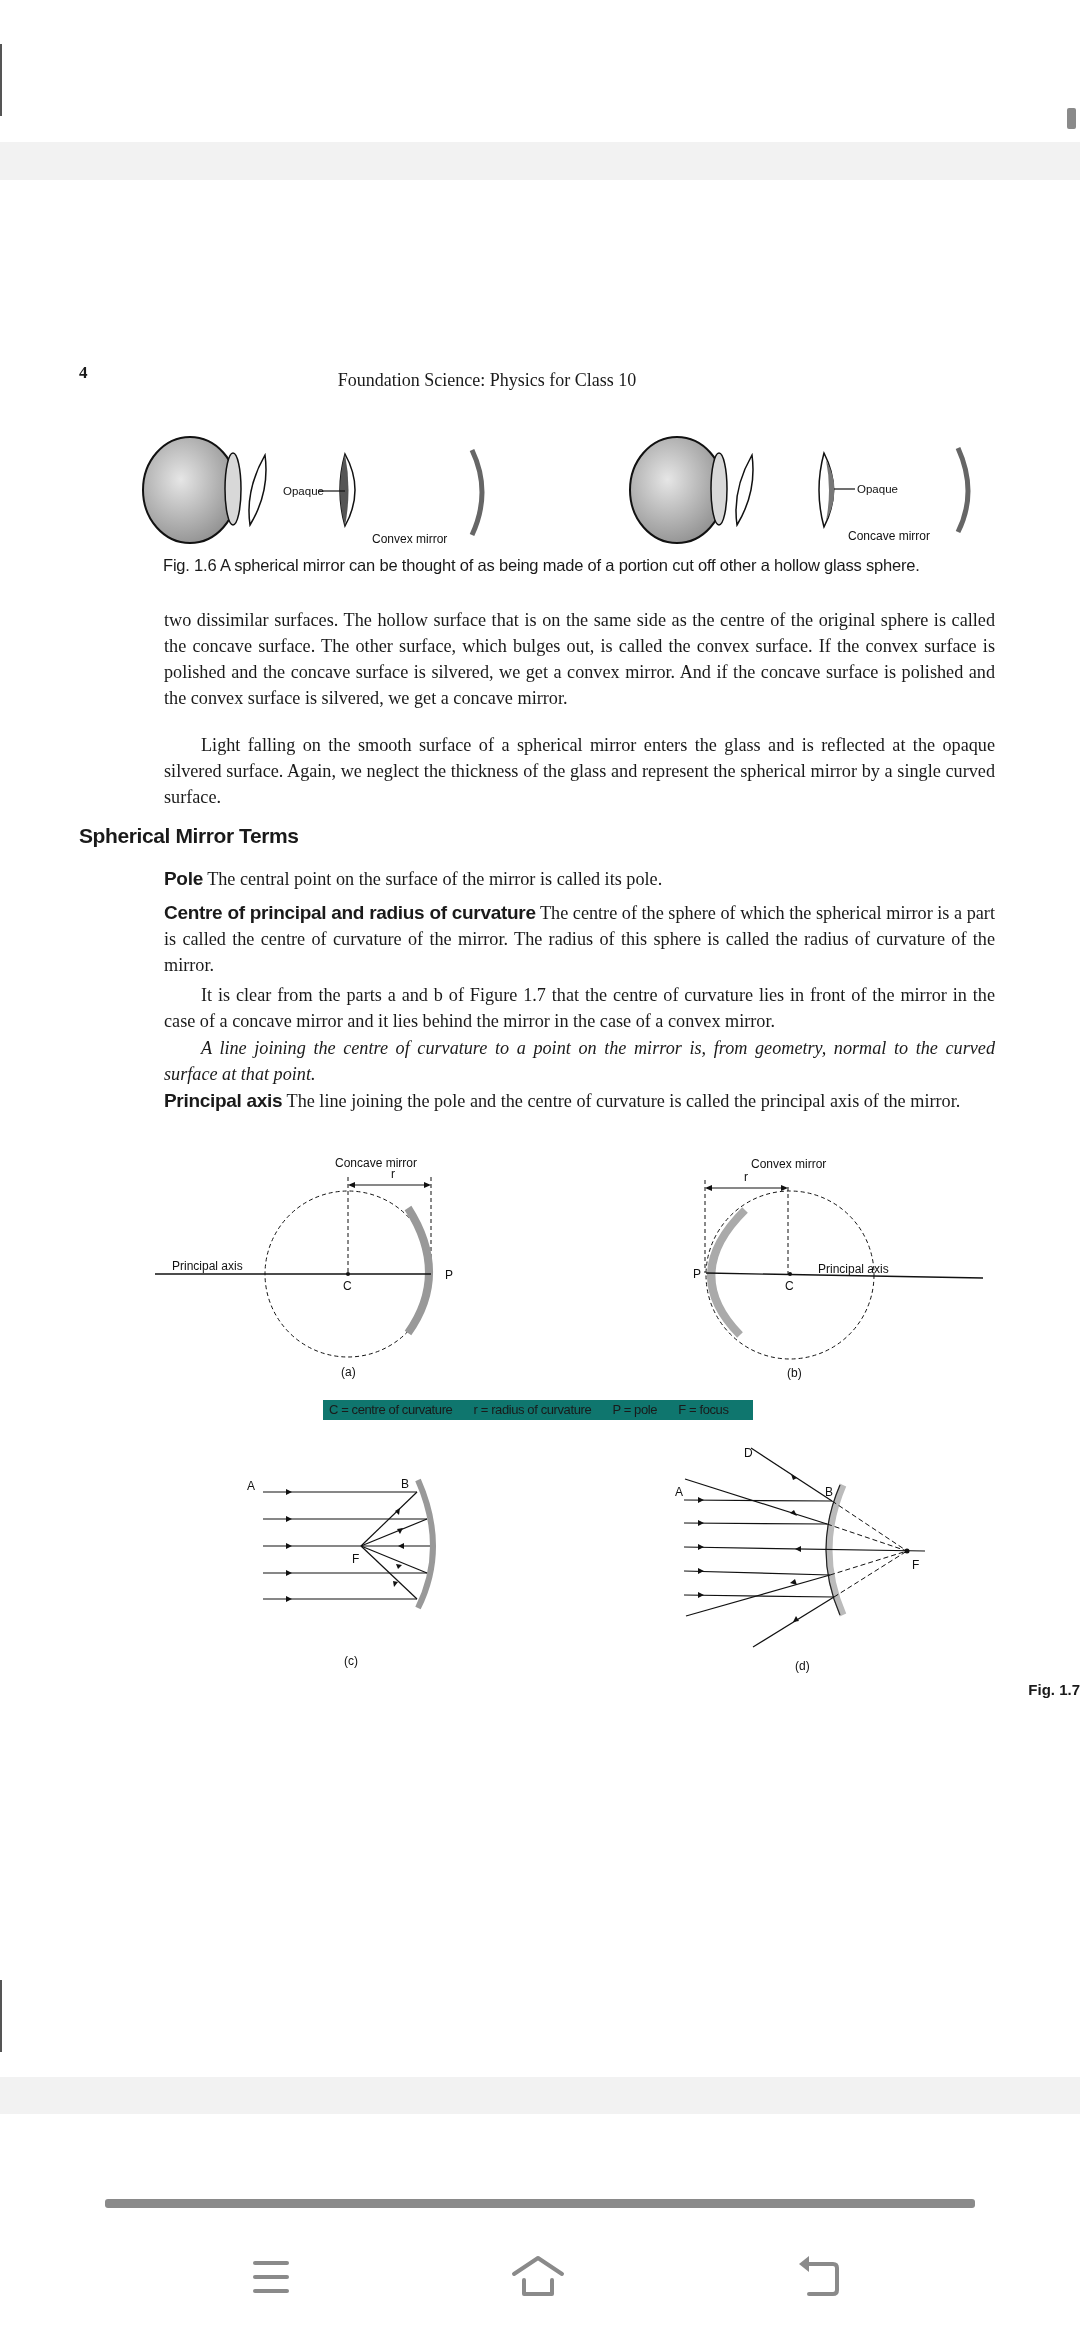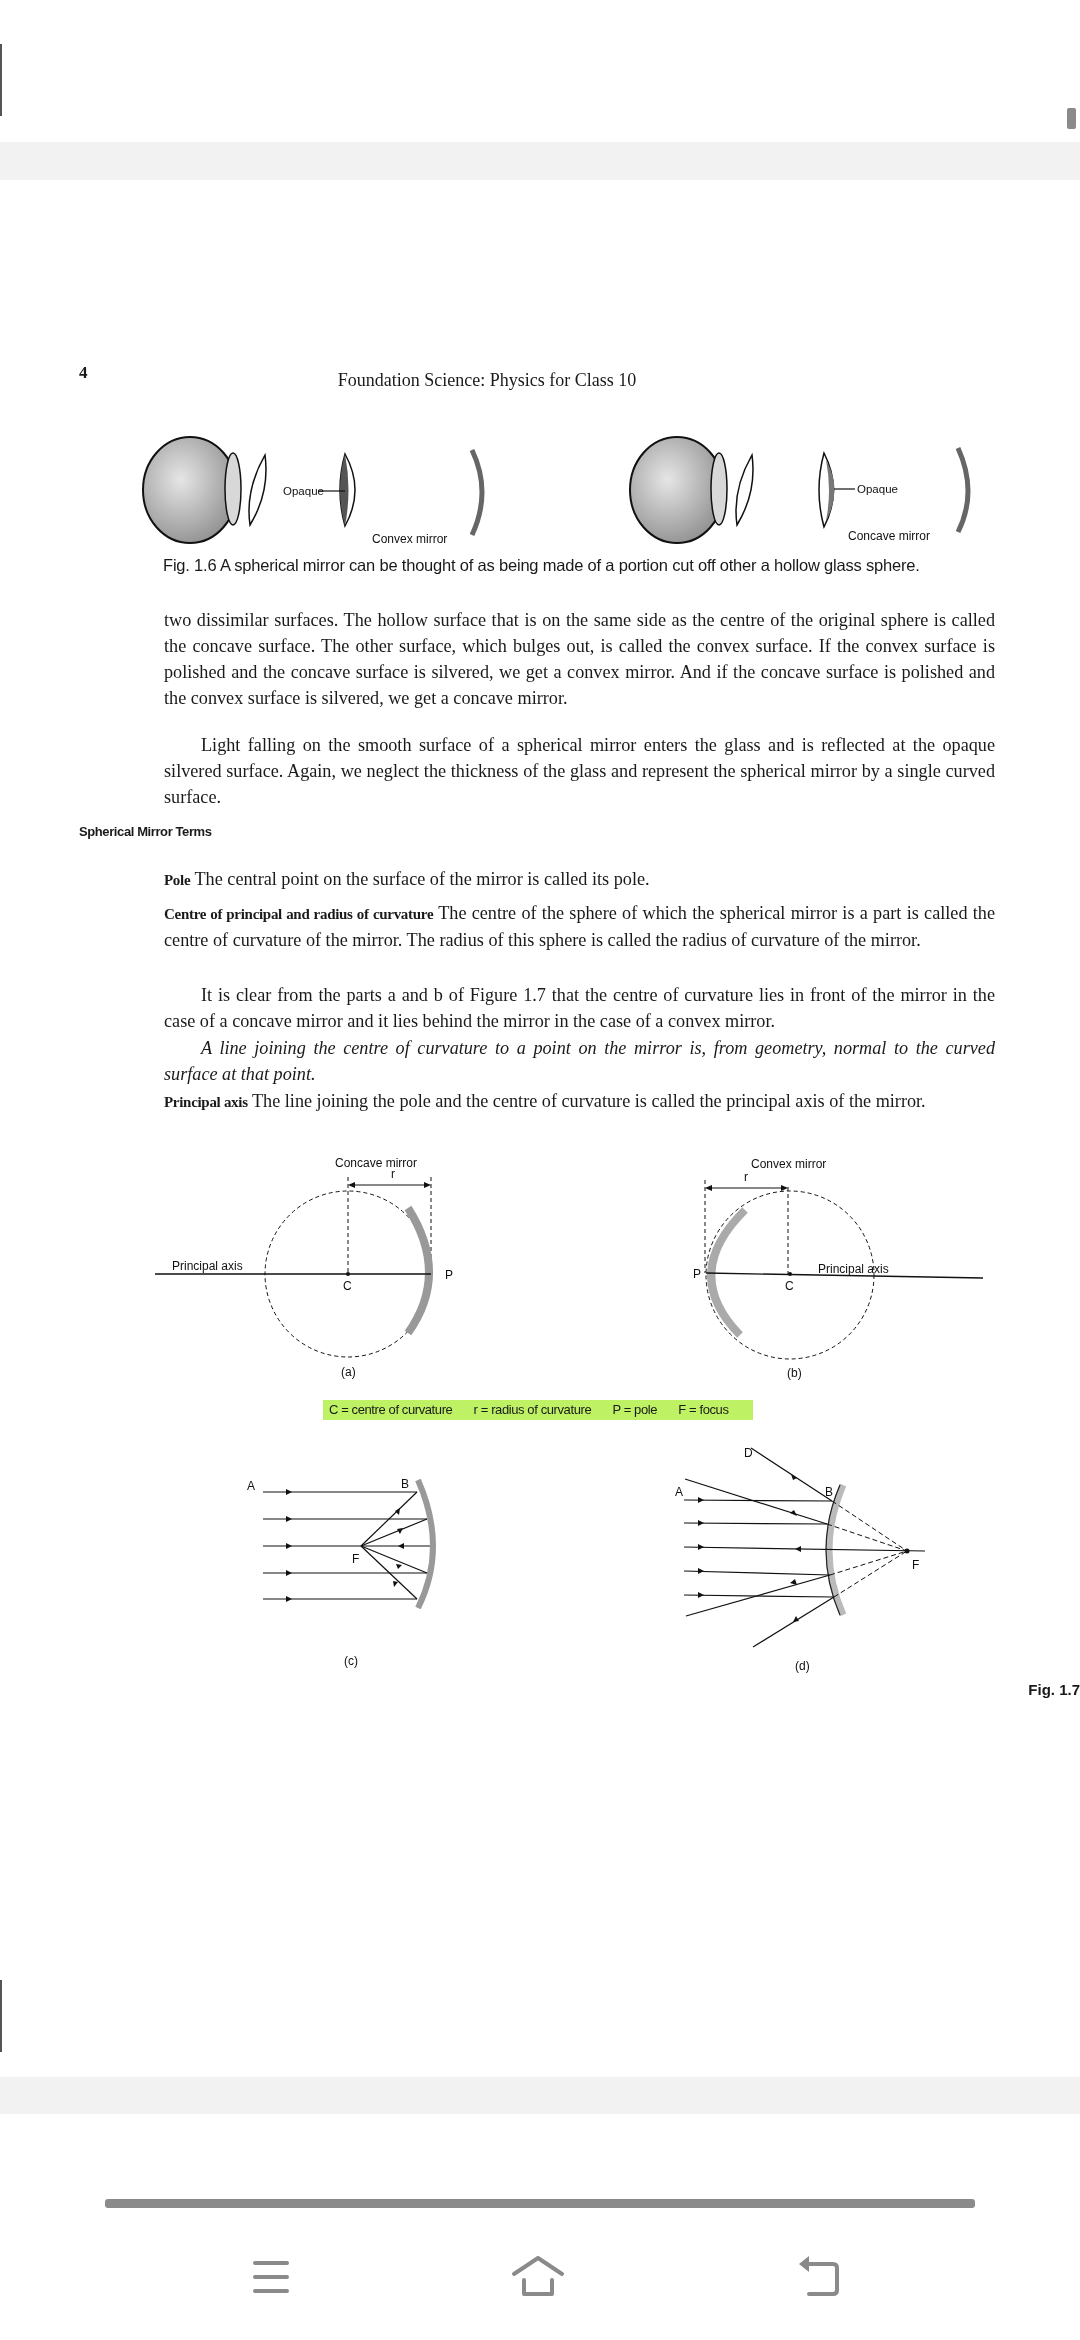--- a/index.html
+++ b/index.html
@@ -10,25 +10,25 @@
   .page-edge { position:absolute; left:0; width:2px; background:#555; }
   .scroll-thumb { position:absolute; right:4px; top:108px; width:9px; height:21px; background:#8a8a8a; border-radius:2px; }
 
   .page-num { left:79px; top:363px; font-size:17px; font-weight:bold; }
   .running-head { left:0; width:974px; top:370px; text-align:center; font-size:18px; }
   .caption { left:163px; top:556px; font-size:16.5px; font-family:"Liberation Sans", sans-serif; letter-spacing:-0.2px; }
   .caption b { font-weight:normal; }
 
   .para { position:absolute; left:164px; width:831px; font-size:18.2px; line-height:26px; text-align:justify; }
   .indent { text-indent:37px; }
-  .heading { left:79px; top:824px; font-size:13px; font-weight:bold; font-family:"Liberation Sans", sans-serif; letter-spacing:-0.4px; }
-  .term { font-family:Liberation Serif, serif; font-weight:bold; font-size:15px; letter-spacing:-0.3px; }
+  .heading { left:79px; top:824px; font-size:21px; font-weight:bold; font-family:"Liberation Sans", sans-serif; letter-spacing:-0.4px; }
+  .term { font-family:Liberation Sans, sans-serif; font-weight:bold; font-size:19px; letter-spacing:-0.3px; }
   .it { font-style:italic; }
 
-  .legend { position:absolute; left:323px; top:1400px; height:20px; padding:0 6px; background:#bef264;
+  .legend { position:absolute; left:323px; top:1400px; height:20px; padding:0 6px; background:#0f766e;
             font-family:"Liberation Sans", sans-serif; font-size:13px; line-height:20px; letter-spacing:-0.4px; }
   .legend span { margin-right:18px; }
 
   .fig17 { left:0; width:1080px; top:1681px; text-align:right; font-family:"Liberation Sans", sans-serif; font-weight:bold; font-size:15px; }
 
   .progress { position:absolute; left:105px; top:2199px; width:870px; height:9px; background:#8a8a8a; border-radius:3px; }
   .nav-btn { position:absolute; top:2252px; width:60px; height:50px; display:flex; align-items:center; justify-content:center; }
   svg text { font-family:"Liberation Sans", sans-serif; }
 </style>
 </head>

